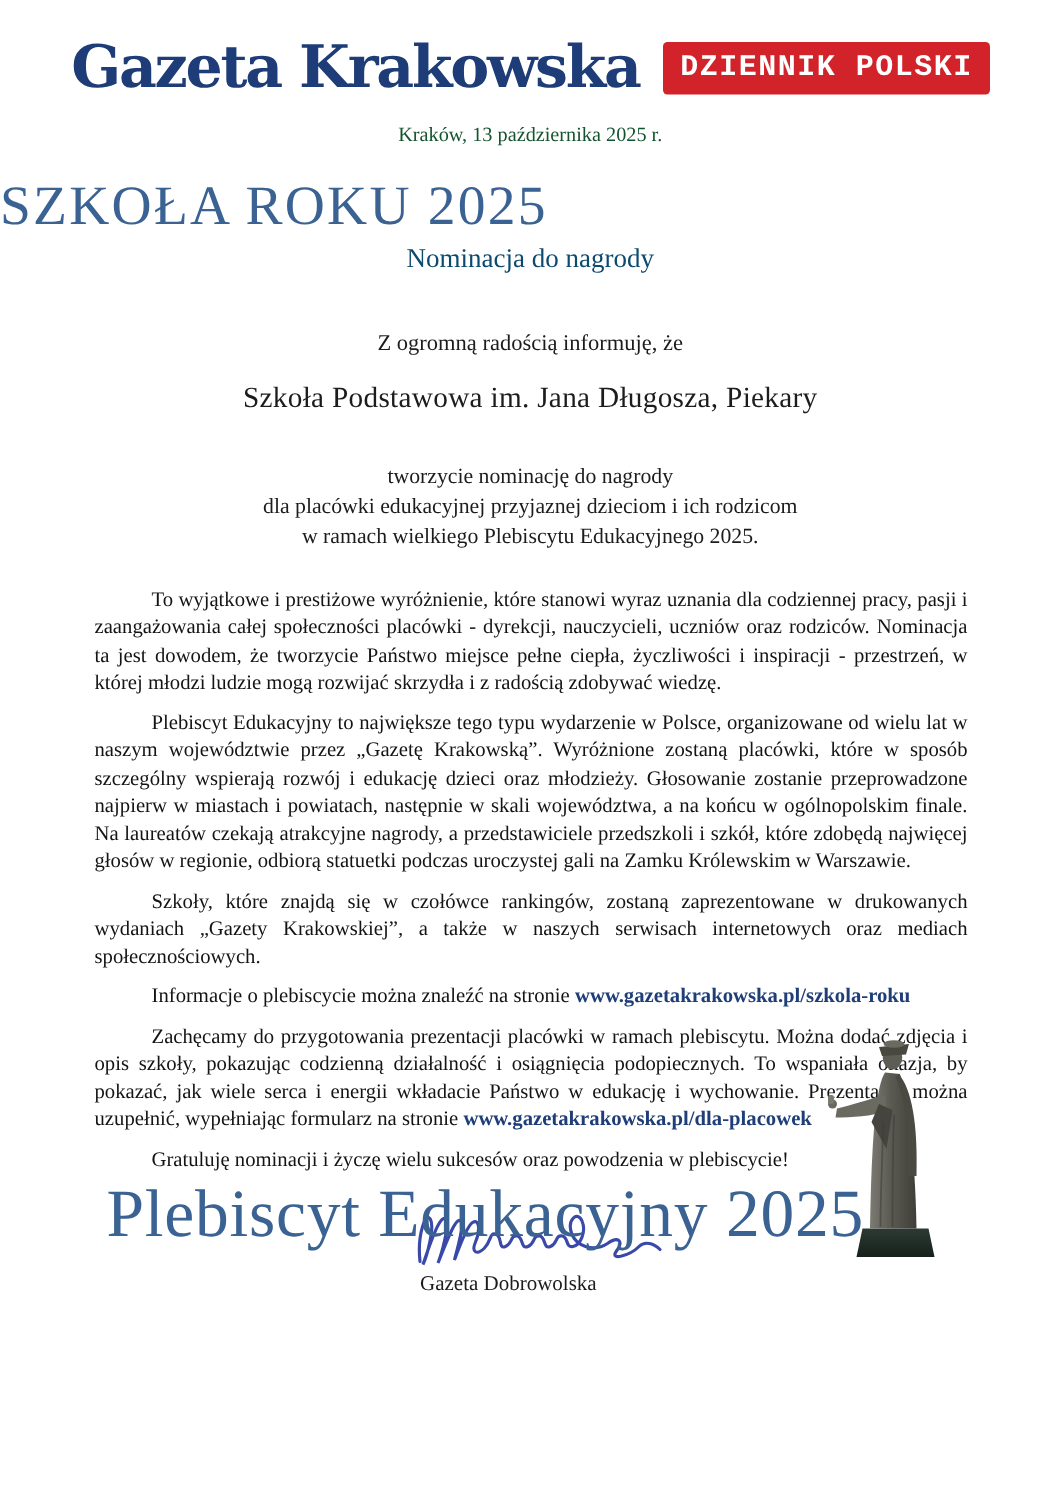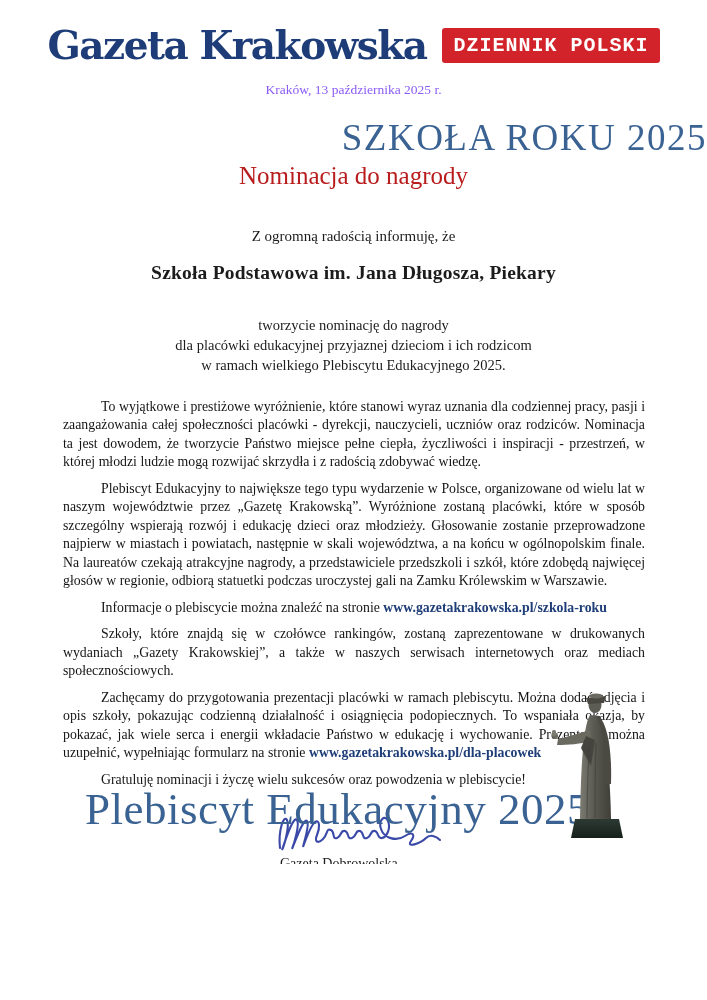--- a/index.html
+++ b/index.html
@@ -35,50 +35,49 @@
     letter-spacing:1px;
     padding:8px 11px 7px;
     border-radius:3px;
     line-height:1;
     white-space:nowrap;
   }
   .dateline {
     text-align:center;
     font-size:13.5px;
     margin-top:17px;
-    color:#8b5cf6;
+    color:#14532d;
   }
   
   .title {
-    text-align:right;
+    text-align:left;
     color:#3a6292;
     font-size:37px;
     font-weight:normal;
     letter-spacing:1.5px;
     margin-top:20px;
     line-height:1.1;
-    padding-left:30px;
   }
   .subtitle {
     text-align:center;
-    color:#b91c1c;
-    font-size:25px;
+    color:#0c4a6e;
+    font-size:18px;
     font-weight:normal;
     margin-top:3px;
   }
   
   .intro-line {
     text-align:center;
     font-size:15px;
     margin-top:38px;
   }
   .school-name {
     text-align:center;
     font-size:19.5px;
-    font-weight:bold;
+    font-weight:normal;
     margin-top:17px;
     letter-spacing:0.2px;
   }
   .nom-lines {
     text-align:center;
     font-size:14.5px;
     line-height:20px;
     margin-top:31px;
   }
   
@@ -98,21 +97,21 @@
   
   .sig-block {
     margin:19px 0 0 280px;
     font-size:14px;
     line-height:20px;
   }
   .sig-script { display:block; margin:2px 0 0 -6px; }
   
   .footer-title {
     position:absolute;
-    left:85px; bottom:32px;
+    left:71px; bottom:32px;
     color:#3a6292;
     font-size:45px;
     letter-spacing:0.5px;
     line-height:1;
     white-space:nowrap;
   }
   .statue { position:absolute; right:66px; bottom:24px; }
 </style>
 </head>
 <body>
@@ -133,22 +132,22 @@
   <div class="school-name">Szkoła Podstawowa im. Jana Długosza, Piekary</div>
   <div class="nom-lines">
     <div>tworzycie nominację do nagrody</div>
     <div>dla placówki edukacyjnej przyjaznej dzieciom i ich rodzicom</div>
     <div>w ramach wielkiego Plebiscytu Edukacyjnego 2025.</div>
   </div>
 
   <div class="body-text">
     <p>To wyjątkowe i prestiżowe wyróżnienie, które stanowi wyraz uznania dla codziennej pracy, pasji i zaangażowania całej społeczności placówki - dyrekcji, nauczycieli, uczniów oraz rodziców. Nominacja ta jest dowodem, że tworzycie Państwo miejsce pełne ciepła, życzliwości i inspiracji - przestrzeń, w której młodzi ludzie mogą rozwijać skrzydła i z radością zdobywać wiedzę.</p>
     <p>Plebiscyt Edukacyjny to największe tego typu wydarzenie w Polsce, organizowane od wielu lat w naszym województwie przez „Gazetę Krakowską”. Wyróżnione zostaną placówki, które w sposób szczególny wspierają rozwój i edukację dzieci oraz młodzieży. Głosowanie zostanie przeprowadzone najpierw w miastach i powiatach, następnie w skali województwa, a na końcu w ogólnopolskim finale. Na laureatów czekają atrakcyjne nagrody, a przedstawiciele przedszkoli i szkół, które zdobędą najwięcej głosów w regionie, odbiorą statuetki podczas uroczystej gali na Zamku Królewskim w Warszawie.</p>
+    <p>Szkoły, które znajdą się w czołówce rankingów, zostaną zaprezentowane w drukowanych wydaniach „Gazety Krakowskiej”, a także w naszych serwisach internetowych oraz mediach społecznościowych.</p>
     <p><span>Informacje o plebiscycie można znaleźć na stronie </span><a class="doc-link" href="#">www.gazetakrakowska.pl/szkola-roku</a></p>
-    <p>Szkoły, które znajdą się w czołówce rankingów, zostaną zaprezentowane w drukowanych wydaniach „Gazety Krakowskiej”, a także w naszych serwisach internetowych oraz mediach społecznościowych.</p>
     <p><span>Zachęcamy do przygotowania prezentacji placówki w ramach plebiscytu. Można dodać zdjęcia i opis szkoły, pokazując codzienną działalność i osiągnięcia podopiecznych. To wspaniała okazja, by pokazać, jak wiele serca i energii wkładacie Państwo w edukację i wychowanie. Prezentację można uzupełnić, wypełniając formularz na stronie </span><a class="doc-link" href="#">www.gazetakrakowska.pl/dla-placowek</a></p>
     <p>Gratuluję nominacji i życzę wielu sukcesów oraz powodzenia w plebiscycie!</p>
   </div>
 
   <div class="sig-block">
     <svg class="sig-script" width="175" height="46" viewBox="0 0 175 46">
       <path d="M6,40 C4,22 10,6 13,12 C16,18 10,38 8,42 C14,24 20,8 23,12 C26,16 20,36 18,41 C24,26 30,10 33,13 C36,16 30,34 29,39 C33,28 38,16 41,14 C46,11 46,20 43,27 C40,34 44,36 49,31 C54,26 52,20 57,22 C61,24 58,32 63,30 C68,28 66,22 71,23 C75,24 73,32 78,30 C83,28 81,22 86,23 C90,24 88,32 93,30 C98,28 96,22 101,23 C105,24 103,31 108,30 C113,29 117,20 114,13 C111,6 104,12 107,21 C110,30 122,34 131,28 C138,23 142,26 137,33 C132,40 146,36 152,30 C156,26 162,28 166,32" fill="none" stroke="#3a49a8" stroke-width="2.1" stroke-linecap="round"></path>
     </svg>
     <div>Gazeta Dobrowolska</div>
     <div>Menedżer Plebiscytu Edukacyjnego</div>

